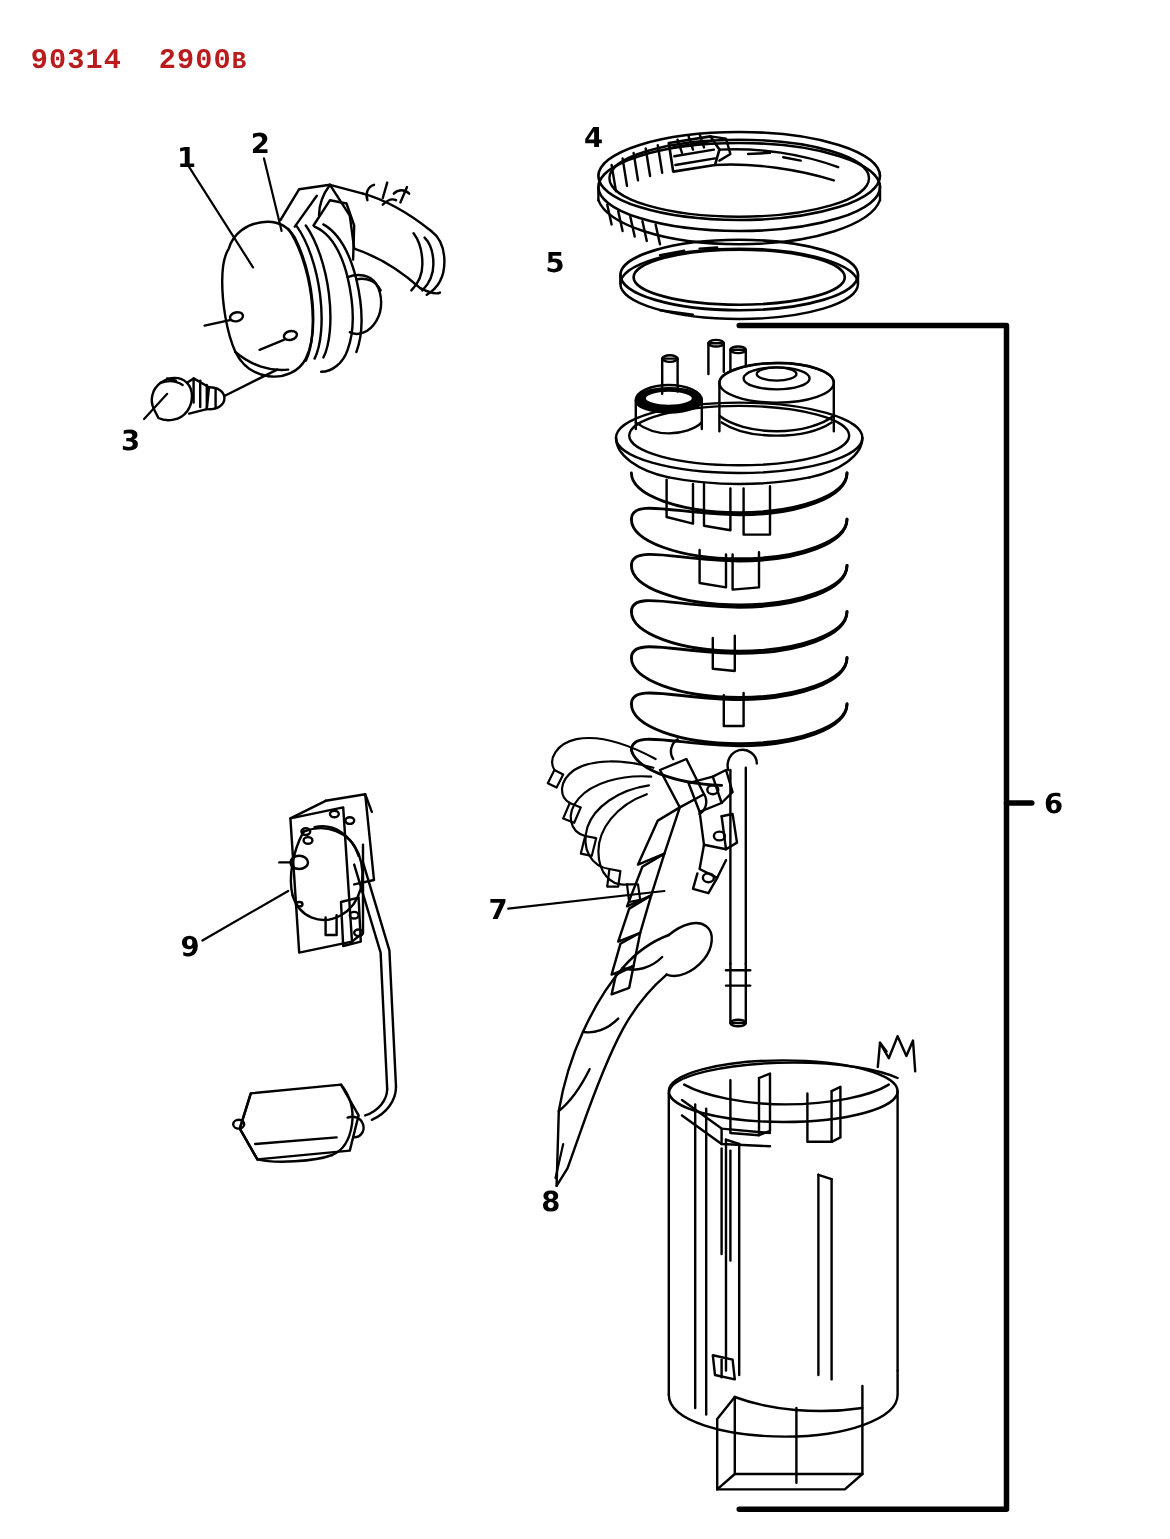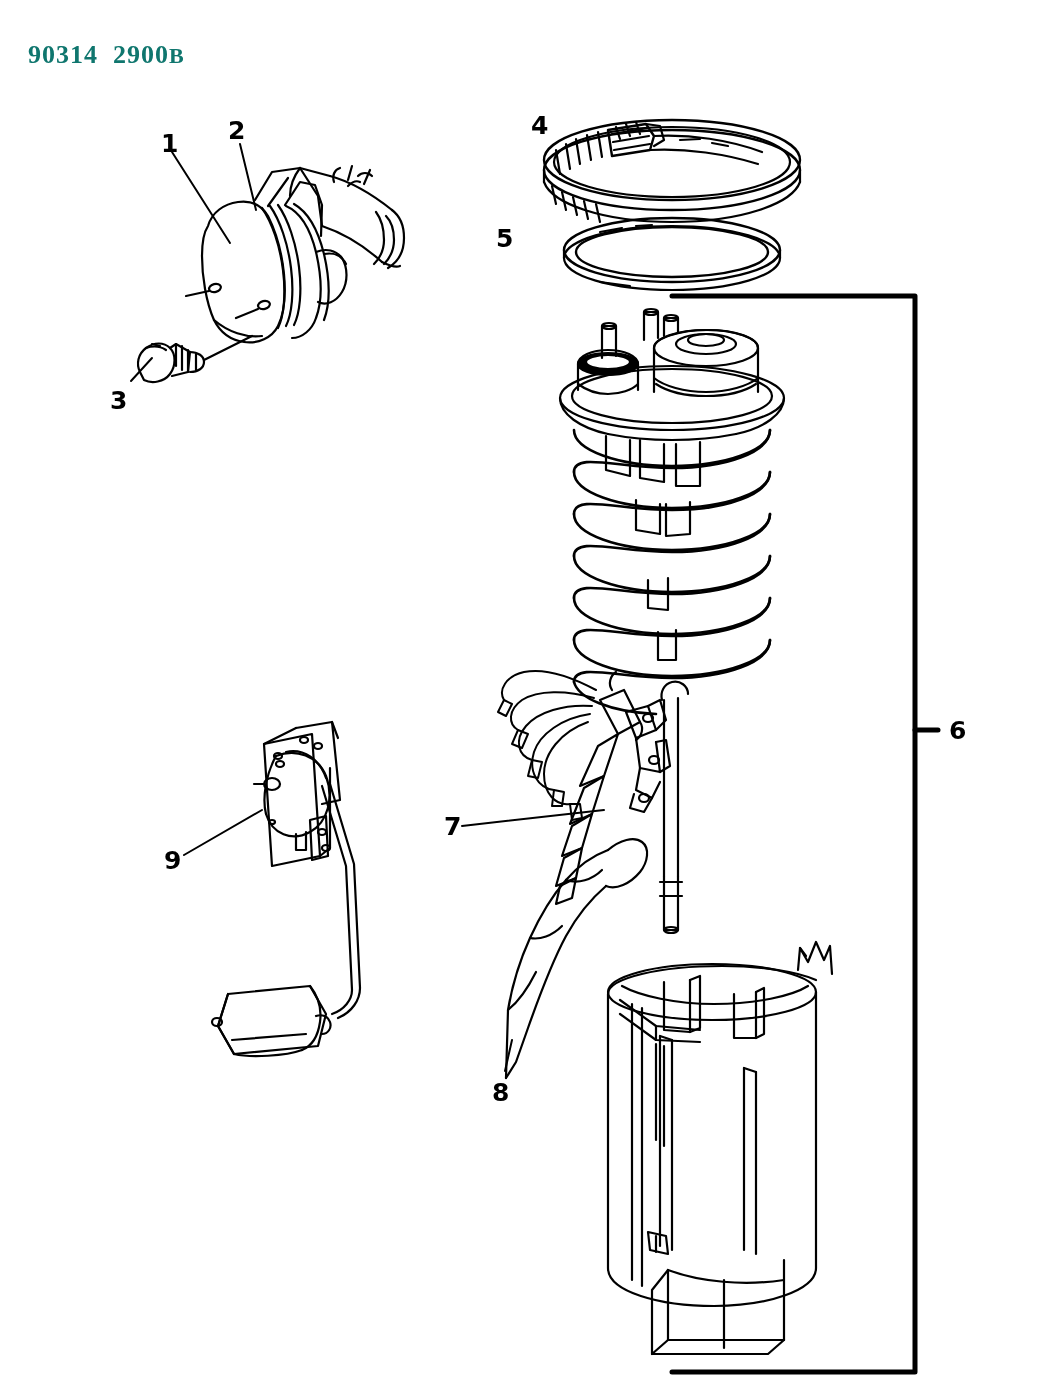--- a/index.html
+++ b/index.html
@@ -15,25 +15,25 @@
     position: relative;
     width: 1064px;
     height: 1399px;
     background: #ffffff;
     overflow: hidden;
   }
   #diagram-header {
     position: absolute;
     left: 28px;
     top: 40px;
-    font-family: Liberation Serif, serif;
+    font-family: Liberation Mono, monospace;
     font-weight: bold;
     font-size: 26px;
     letter-spacing: 1px;
-    color: #0f766e;
+    color: #b91c1c;
     white-space: pre;
     text-align: center;
   }
   #diagram-header .hdr-suffix {
     font-size: 22px;
   }
   #drawing {
     position: absolute;
     left: 0;
     top: 0;

